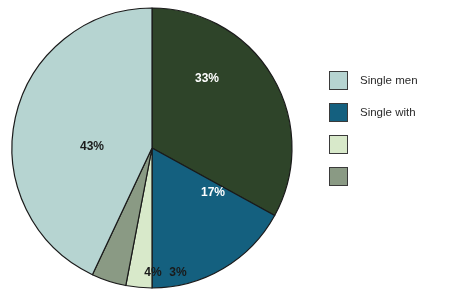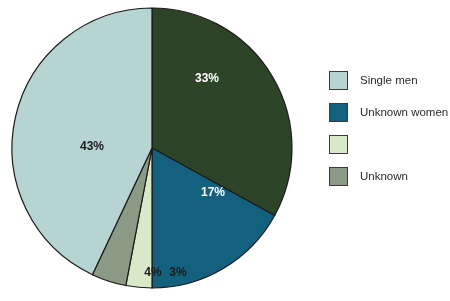--- a/index.html
+++ b/index.html
@@ -80,24 +80,23 @@
       </g>
   </svg>
 
   <div id="legend">
       <div class="legend-row">
         <span class="legend-swatch" style="background: rgb(182, 212, 209);"></span>
         <span class="legend-label">Single men</span>
       </div>
       <div class="legend-row">
         <span class="legend-swatch" style="background: rgb(20, 96, 127);"></span>
-        <span class="legend-label">Unknown women</span>
+        <span class="legend-label">Single with</span>
       </div>
       <div class="legend-row">
         <span class="legend-swatch" style="background: rgb(216, 233, 202);"></span>
       </div>
       <div class="legend-row">
         <span class="legend-swatch" style="background: rgb(138, 154, 132);"></span>
-        <span class="legend-label">Unknown</span>
       </div>
     </div>
 
 </div>
 
 </body></html>

